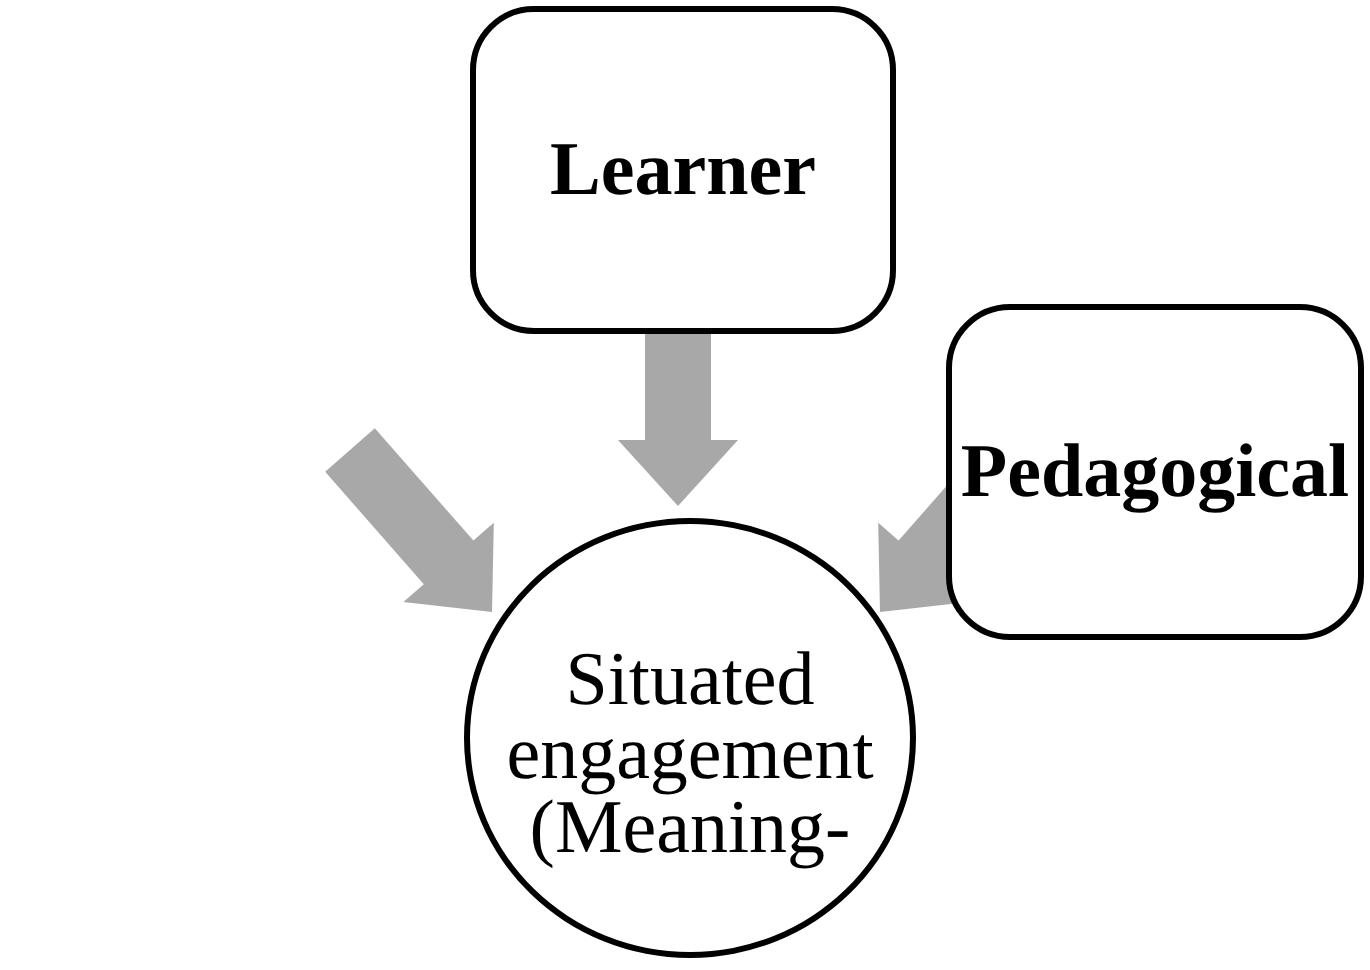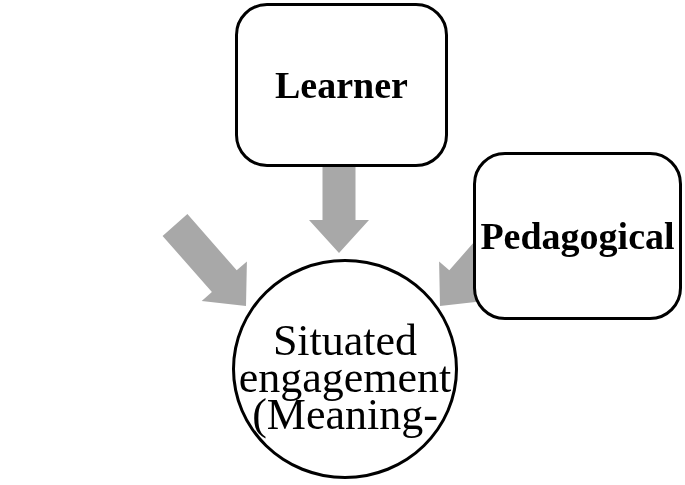--- a/index.html
+++ b/index.html
@@ -43,21 +43,21 @@
   .box1 { left: 2px;   top: 123px; width: 211px; height: 169px; }
   .box2 { left: 235px; top: 3px;   width: 213px; height: 164px; }
   .box3 { left: 473px; top: 123px; width: 209px; height: 168px; margin-top: 29px; }
   .circle {
     left: 232px;
     top: 259px;
     width: 226px;
     height: 220px;
     border-radius: 50%;
     padding-top: 16px;
-    font-size: 44px;
+    font-size: 38px;
     line-height: 37px;
     z-index: 1;
   }
   .line { display: block; white-space: nowrap; }
 </style>
 </head>
 <body>
 
 <div class="stage">
 

